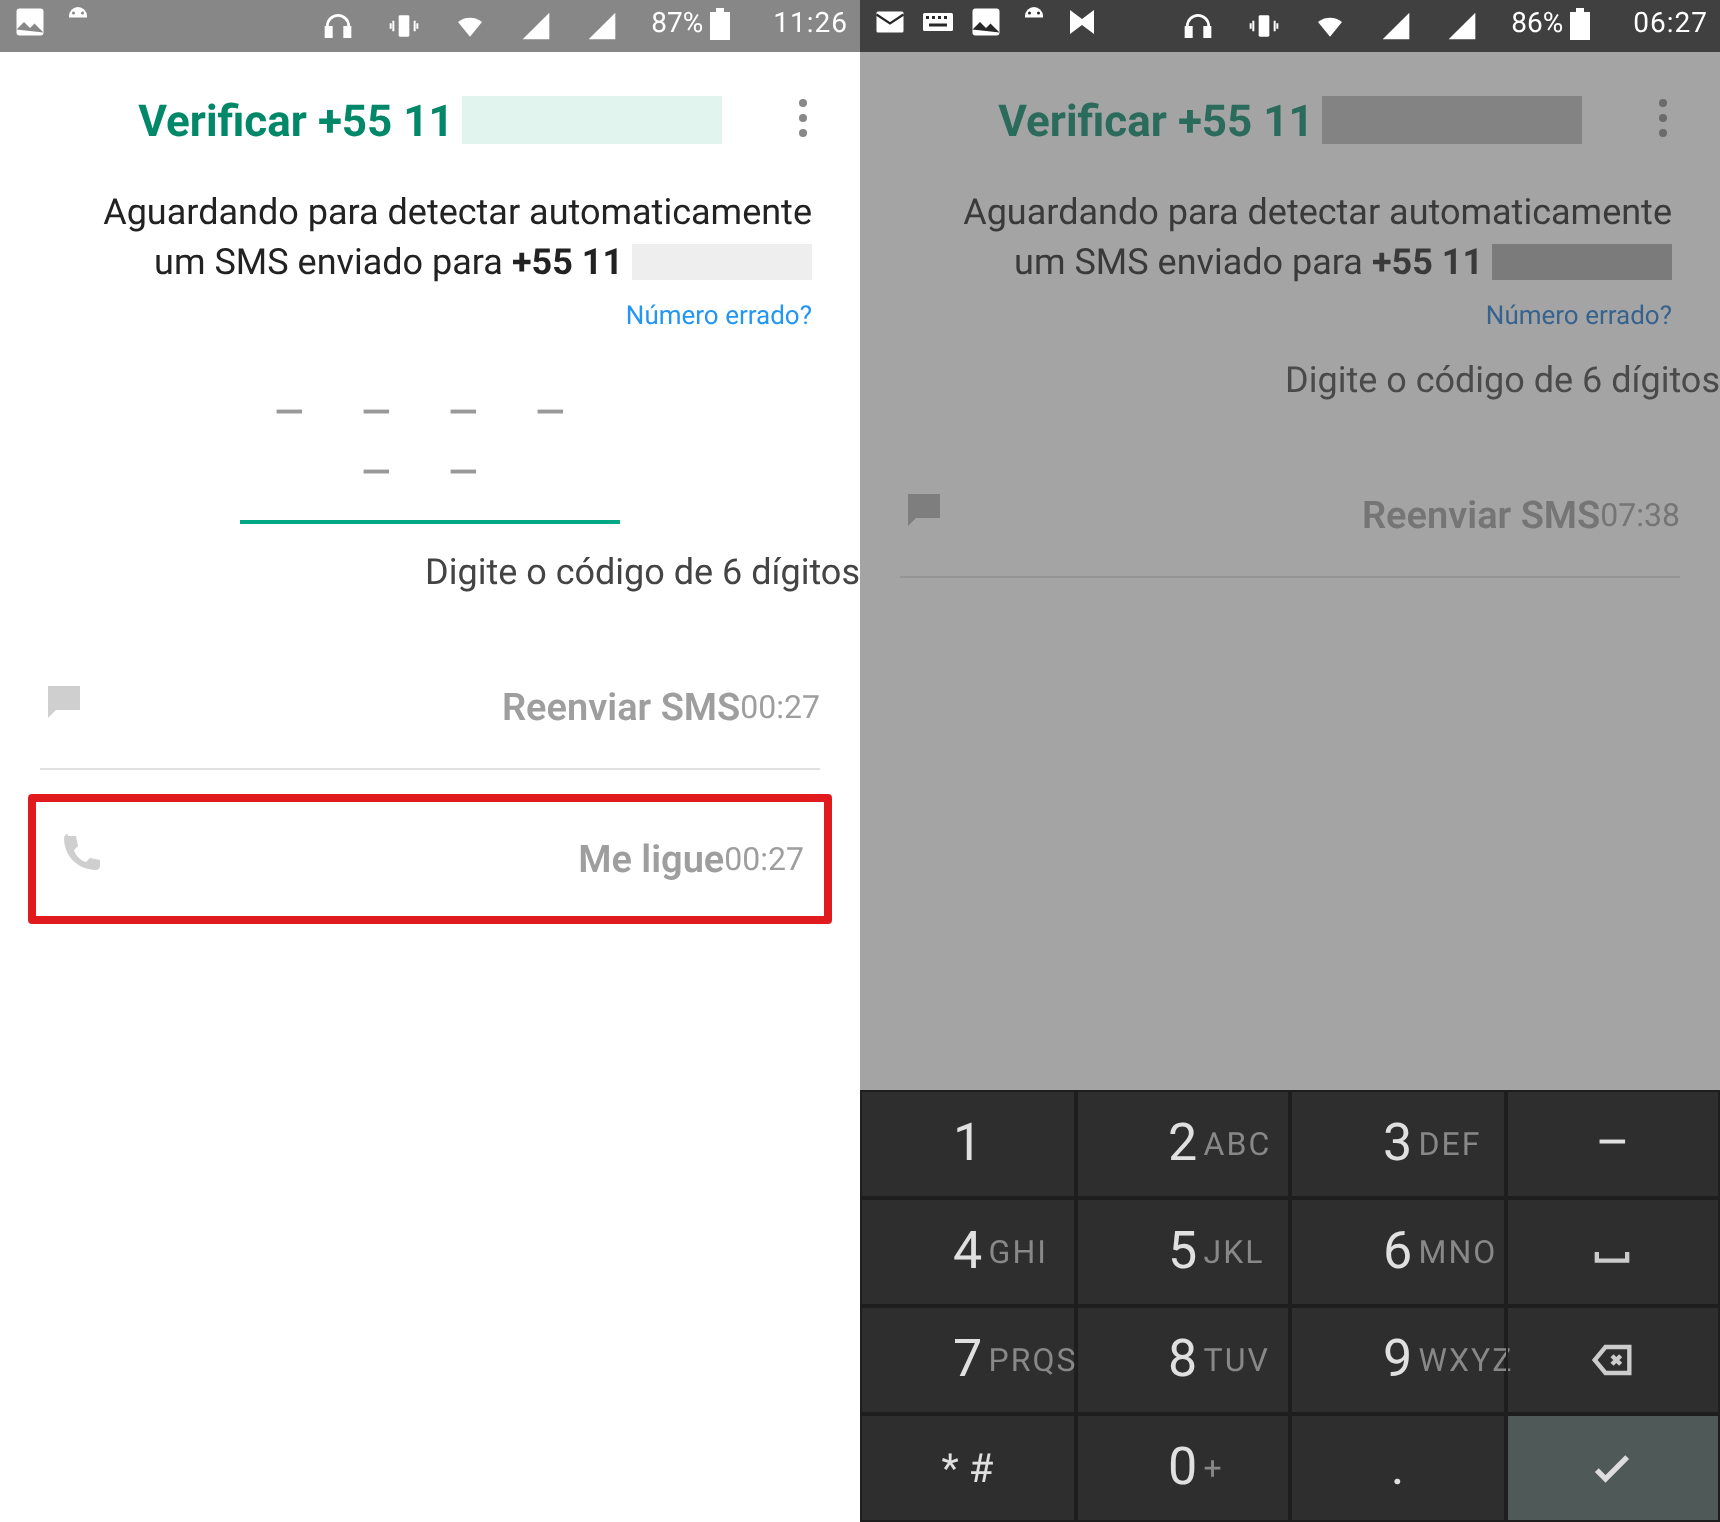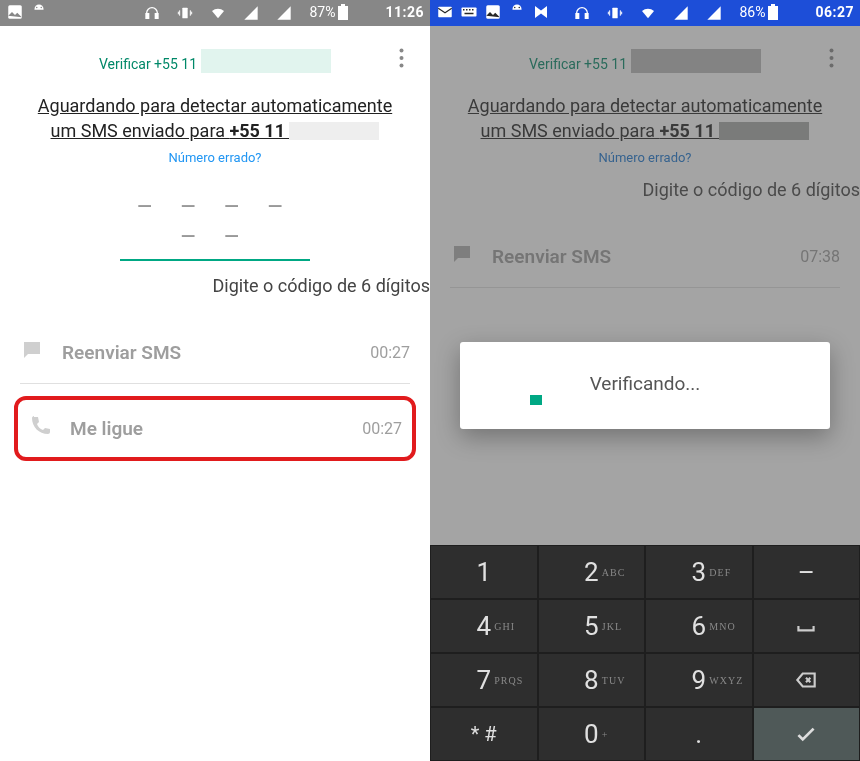--- a/index.html
+++ b/index.html
@@ -8,36 +8,36 @@
   .screen { width: 430px; height: 761px; position: relative; overflow: hidden; }
   .screen-left { background: #fff; }
   .screen-right { background: #fff; }
 
   
   .status-bar {
     height: 26px; display: flex; align-items: center;
     padding: 0 6px; font-size: 14px; color: #fff;
   }
   .sb-left-bg { background: #878787; }
-  .sb-right-bg { background: #1d4ed8; }
+  .sb-right-bg { background: #404040; }
   .status-left { display: flex; gap: 6px; align-items: center; }
   .status-right { margin-left: auto; display: flex; gap: 17px; align-items: flex-start; }
   .status-right .ico { width: 16px; display: inline-flex; justify-content: center; }
-  .status-time { margin-left: 19px; font-weight: 700; letter-spacing: 0.5px; }
+  .status-time { margin-left: 4px; font-weight: 400; letter-spacing: 0.5px; }
   .status-batt { display: flex; align-items: center; gap: 2px; }
 
   
   .title-row { display: flex; align-items: center; padding: 22px 16px 12px; }
-  .title { color: #008868; font-weight: 400; font-size: 14px; flex: 1; text-align: center; margin-left: 26px; }
+  .title { color: #008868; font-weight: 700; font-size: 22px; flex: 1; text-align: center; margin-left: 26px; }
   .title .phone-mask { background: #E1F4EE; display: inline-block; width: 130px; height: 24px; vertical-align: -4px; margin-left: 4px; }
   .title-right .phone-mask { background: #BBBBBA; }
   .more-icon { width: 26px; text-align: center; color: #888; font-size: 20px; letter-spacing: 0; }
 
   
-  .body-text { text-align: center; padding: 8px 24px 0; color: #222; font-size: 18px; line-height: 1.4; text-decoration: underline; }
+  .body-text { text-align: right; padding: 8px 24px 0; color: #222; font-size: 18px; line-height: 1.4; }
   .body-text b { font-weight: 700; }
   .body-text .sms-mask { display: inline-block; background: #eee; width: 90px; height: 18px; vertical-align: -3px; }
   .screen-right .body-text .sms-mask { background: #A8A9A7; }
   .wrong-number { color: #2196F3; font-size: 13px; margin-top: 4px; display: inline-block; }
   .screen-right .wrong-number { color: #1976D2; }
 
   
   .code-box { margin: 22px auto 14px; width: 190px; border-bottom: 2px solid #00A884; text-align: center; padding-bottom: 8px; }
   .code-dashes { color: #999; font-size: 26px; letter-spacing: 10px; font-weight: 400; }
   .code-digits { color: #444; font-size: 28px; letter-spacing: 11px; font-weight: 400; position: relative; }
@@ -45,24 +45,24 @@
   .screen-right .code-box { width: 186px; }
   .cursor { position: absolute; right: -4px; top: 0; width: 2px; height: 30px; background: #00A884; }
 
   
   .action-section { margin-top: 26px; }
   .action-row {
     display: flex; align-items: center; padding: 16px 20px;
     color: #9E9E9E; font-size: 19px; font-weight: 600;
   }
   .action-row .icon-slot { width: 42px; color: #BDBDBD; }
-  .action-row .label { flex: 1; }
+  .action-row .label { flex: 1; text-align: right; }
   .action-row .time { font-weight: 400; font-size: 16px; color: #9E9E9E; }
   .divider { height: 1px; background: #E0E0E0; margin: 0 20px; }
-  .highlight-box { border: 4px solid #E11B1D; border-radius: 12px; margin: 12px 14px 0; }
+  .highlight-box { border: 4px solid #E11B1D; border-radius: 2px; margin: 12px 14px 0; }
   .highlight-box .action-row { padding: 14px 10px; }
 
   
   .dim-overlay {
     position: absolute; top: 26px; left: 0; right: 0; bottom: 0;
     background: rgba(80,80,80,0.52);
   }
   .screen-right .screen-content { position: relative; }
   .dialog {
     position: absolute; top: 342px; left: 30px; right: 30px;
@@ -80,21 +80,21 @@
     position: absolute; bottom: 0; left: 0; right: 0;
     background: #2E2E2E; height: 216px;
     display: grid; grid-template-columns: repeat(4, 1fr);
     grid-template-rows: repeat(4, 1fr);
   }
   .key {
     border: 1px solid #1E1E1E; display: flex; align-items: center;
     justify-content: center; color: #E0E0E0; position: relative;
   }
   .key .num { font-size: 26px; font-weight: 400; }
-  .key .sub { position: absolute; font-size: 10px; color: #888; left: 60%; top: 50%; transform: translateY(-50%); letter-spacing: 1px; font-family: Liberation Serif, serif; }
+  .key .sub { position: absolute; font-size: 16px; color: #888; left: 60%; top: 50%; transform: translateY(-50%); letter-spacing: 1px; }
   .key-confirm { background: #4F5958; }
   .key svg { width: 26px; height: 26px; }
 
   .icon-svg { width: 18px; height: 18px; }
 </style>
 </head>
 <body>
 
 <div class="container">
 
@@ -304,24 +304,20 @@
               </svg>
           </span>
           <span class="label">Reenviar SMS</span>
           <span class="time">07:38</span>
         </div>
         <div class="divider"></div>
       </div>
     </div>
 
     <div class="dim-overlay"></div>
-    <div class="dialog">
-      <span>Verificando...</span>
-      <span class="dot"></span>
-    </div>
 
     <div class="keyboard">
       <div class="key">
           <span class="num">1</span>
         </div>
       <div class="key">
           <span class="num">2</span>
           <span class="sub">ABC</span>
         </div>
       <div class="key">

